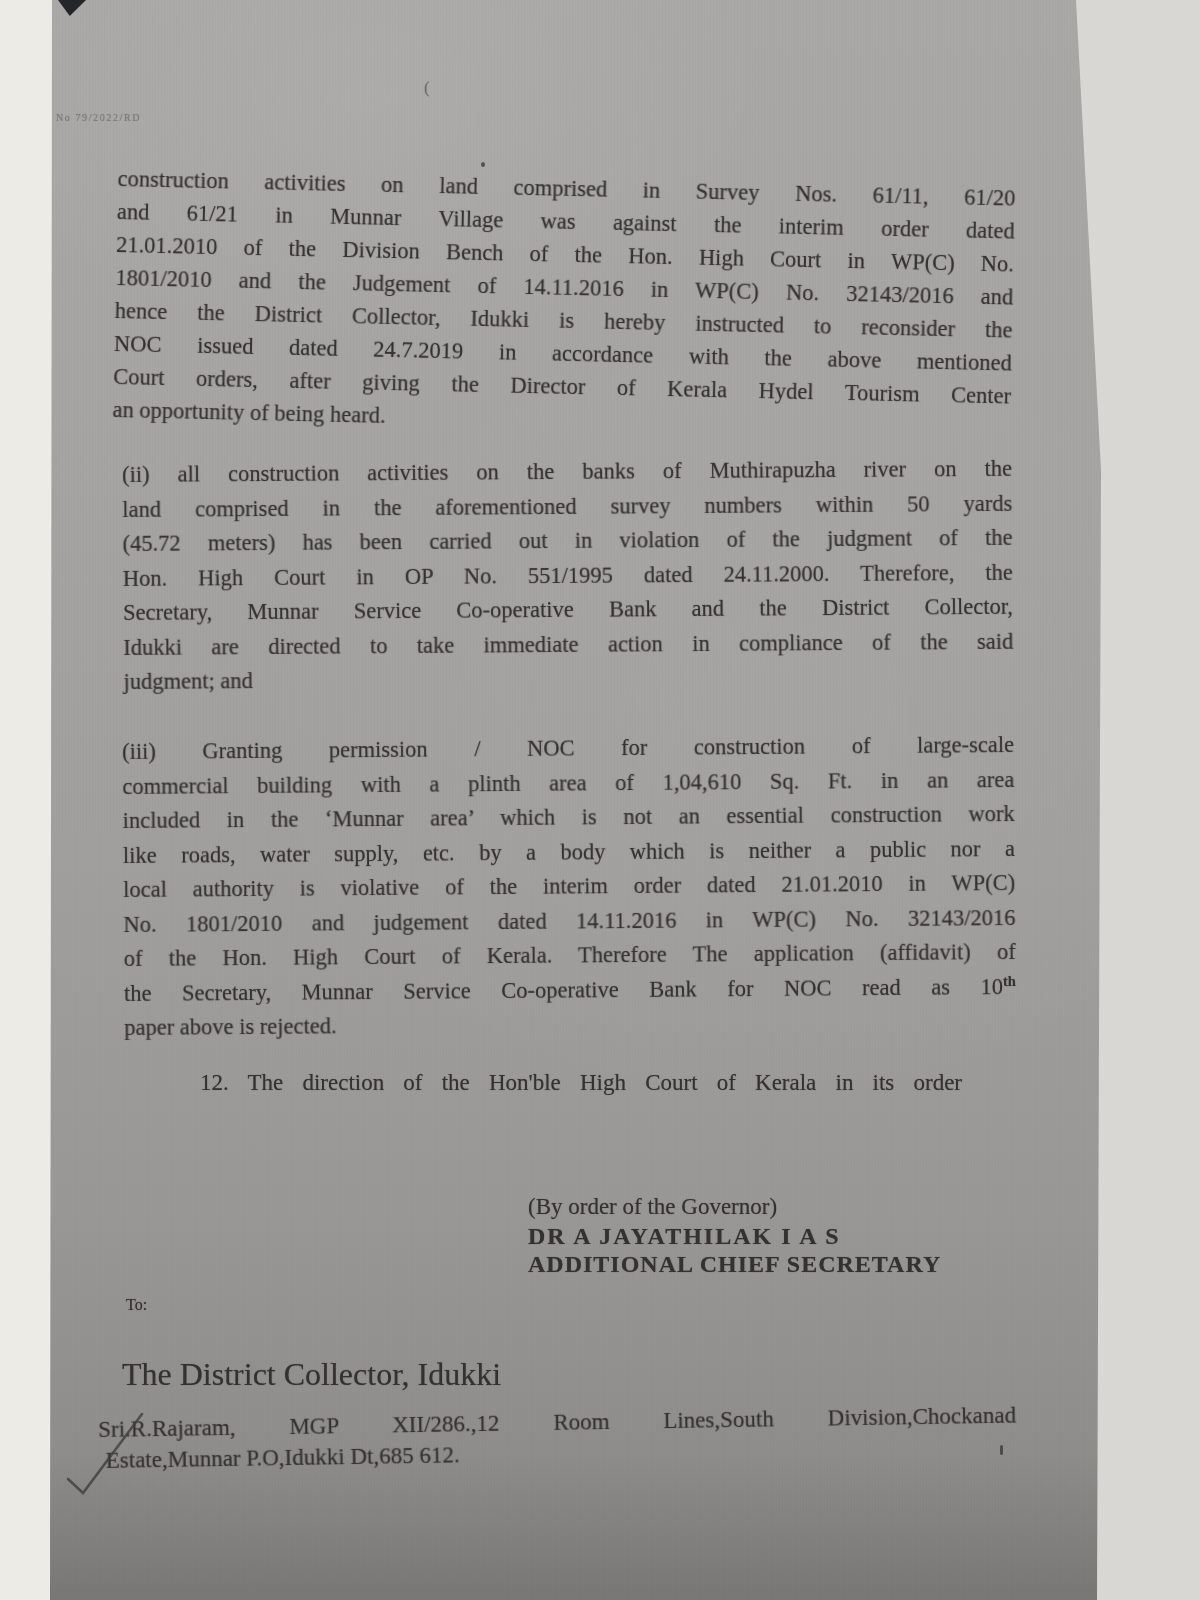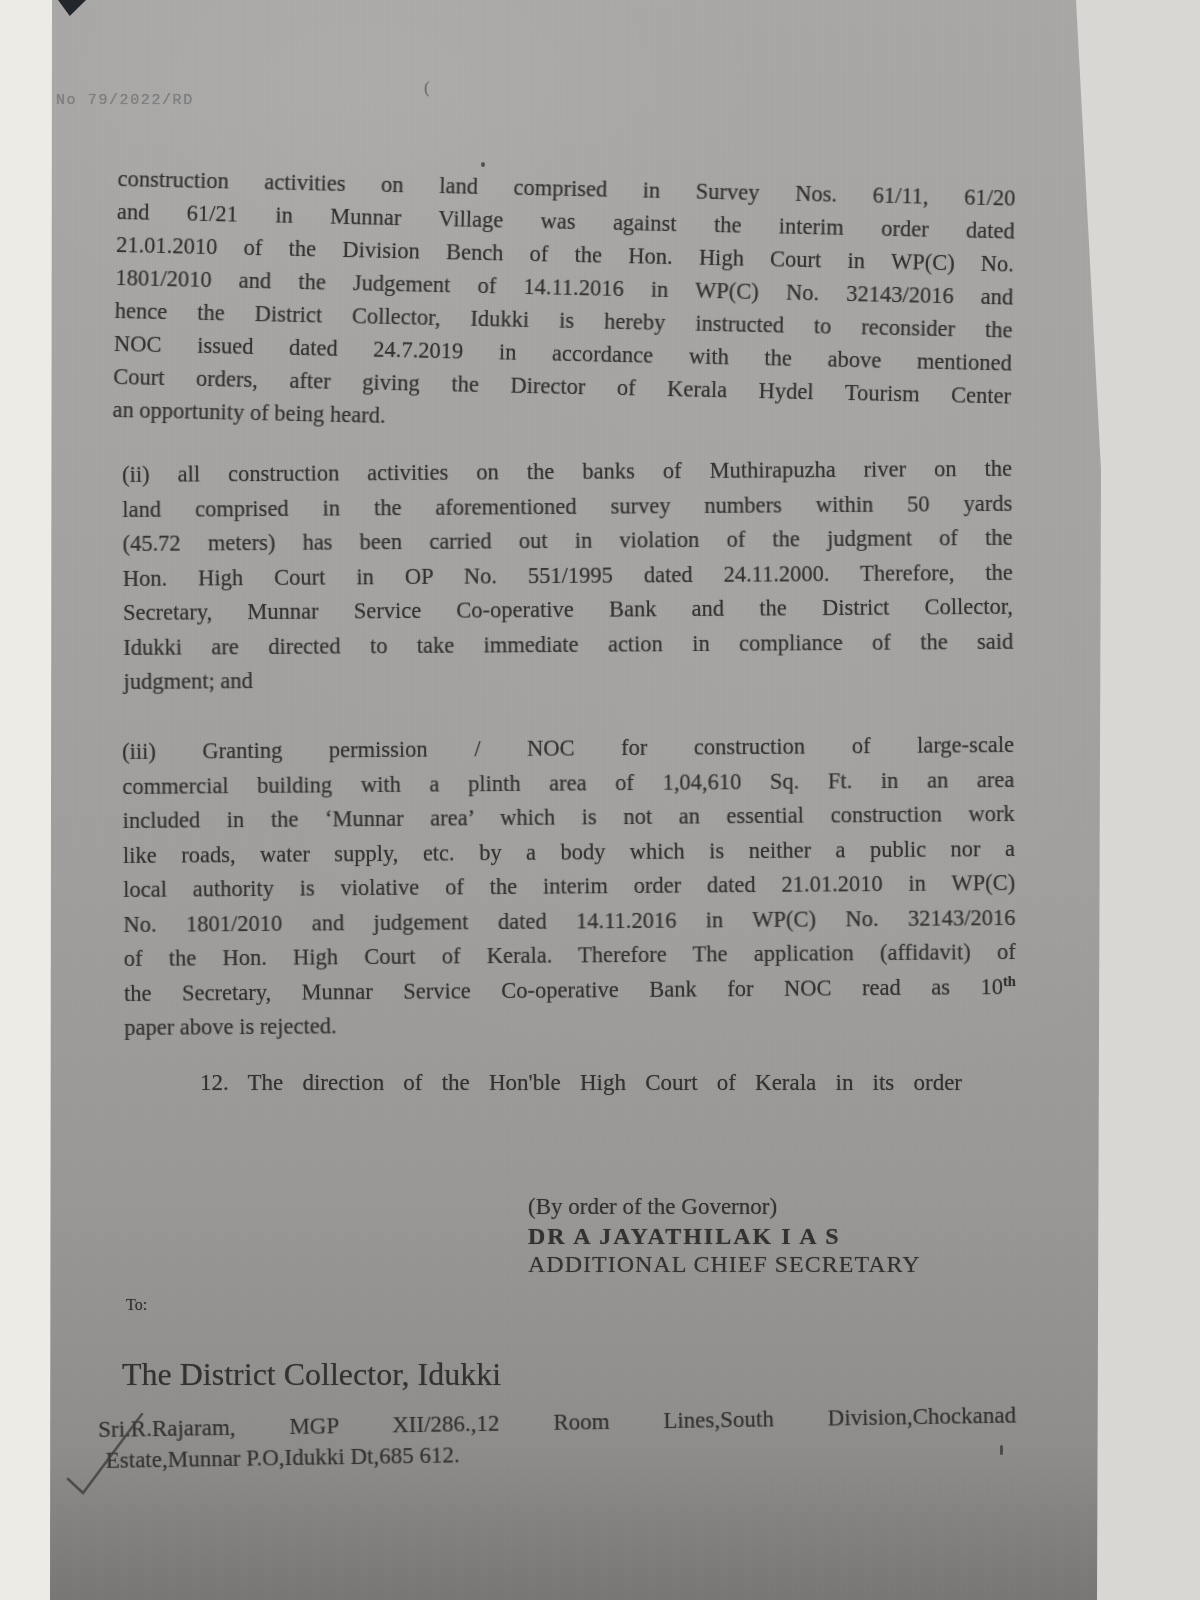--- a/index.html
+++ b/index.html
@@ -34,26 +34,26 @@
   #p-cont{left:68px;top:162px;width:898px;line-height:33px;transform:rotate(1.25deg);transform-origin:0 0;}
   #p-ii{left:72px;top:458px;width:890px;line-height:34.5px;transform:rotate(-0.4deg);transform-origin:0 0;}
   #p-iii{left:72px;top:735px;width:892px;line-height:34.5px;transform:rotate(-0.45deg);transform-origin:0 0;}
   #p-12{left:64px;top:1065px;width:848px;line-height:35px;font-size:23px;}
   #p-12 .line:first-child{text-indent:86px;}
   sup{font-size:0.65em;line-height:0;font-weight:bold;}
   #corner-mark{
     position:absolute;left:8px;top:0;width:28px;height:16px;
     background:#23262b;clip-path:polygon(0 0,100% 0,42% 100%);
   }
-  #ref-number{left:6px;top:92px;font-size:15px;letter-spacing:1.6px;color:#565b61;
-    opacity:.55;filter:blur(0.5px);font-family:Liberation Mono, monospace;}
+  #ref-number{left:6px;top:112px;font-size:10px;letter-spacing:1.6px;color:#565b61;
+    opacity:.55;filter:blur(0.5px);font-family:Liberation Serif, serif;}
   #stray-paren{left:374px;top:78px;font-size:17px;opacity:.5;}
   #signature{left:478px;top:1173px;width:562px;text-align:left;line-height:28.5px;font-size:23px;margin-top:20px;}
   #signature .name{font-weight:bold;letter-spacing:2px;font-size:24px;}
-  #signature .desig{font-weight:normal;letter-spacing:1px;font-size:24px;}
+  #signature .desig{font-weight:bold;letter-spacing:1px;font-size:24px;}
   #to-label{left:76px;top:1296px;font-size:16px;}
   #recipient{left:72px;top:1356px;font-size:32px;}
   #address{left:48px;top:1414px;width:918px;line-height:31px;font-size:23px;
     transform:rotate(-0.9deg);transform-origin:0 0;}
   #address .line2{padding-left:7px;}
   #tick{position:absolute;left:6px;top:1402px;}
   .speck{position:absolute;width:4px;height:5px;background:#3c3b39;border-radius:50%;opacity:.8;}
 </style>
 </head>
 <body>

